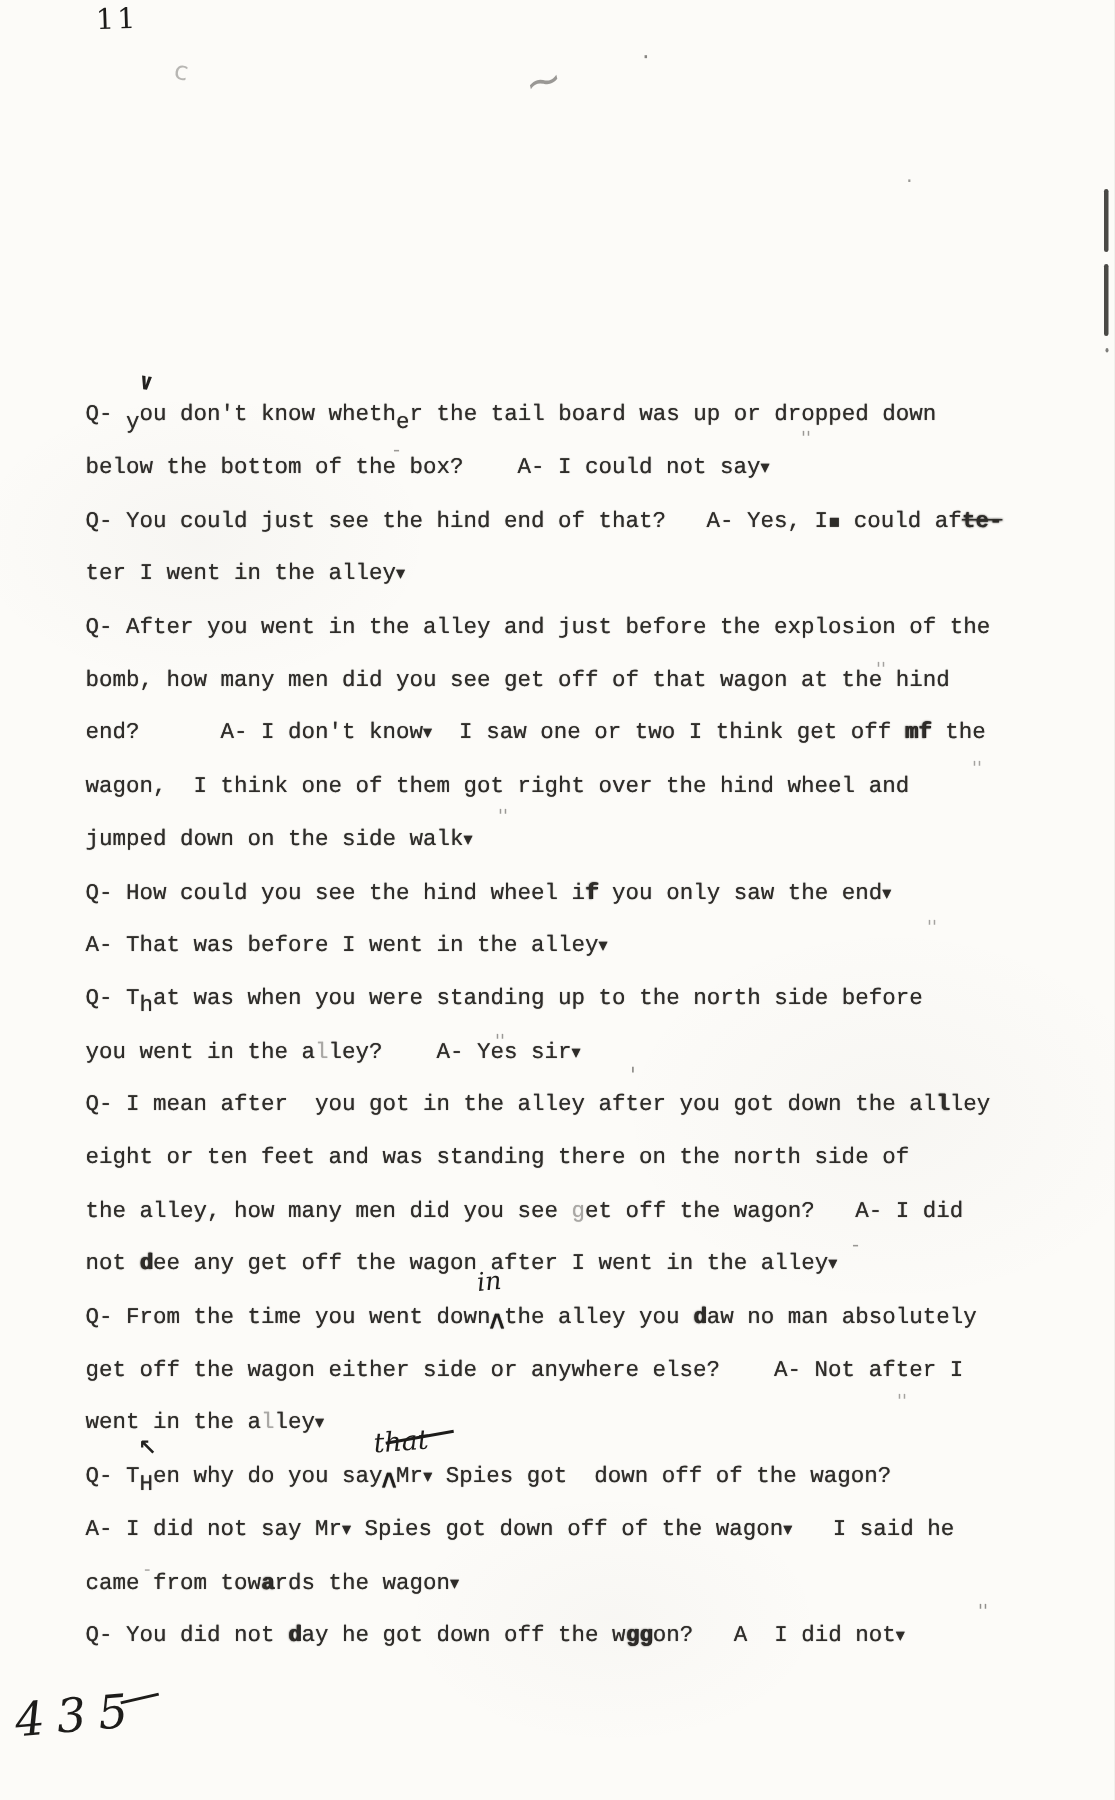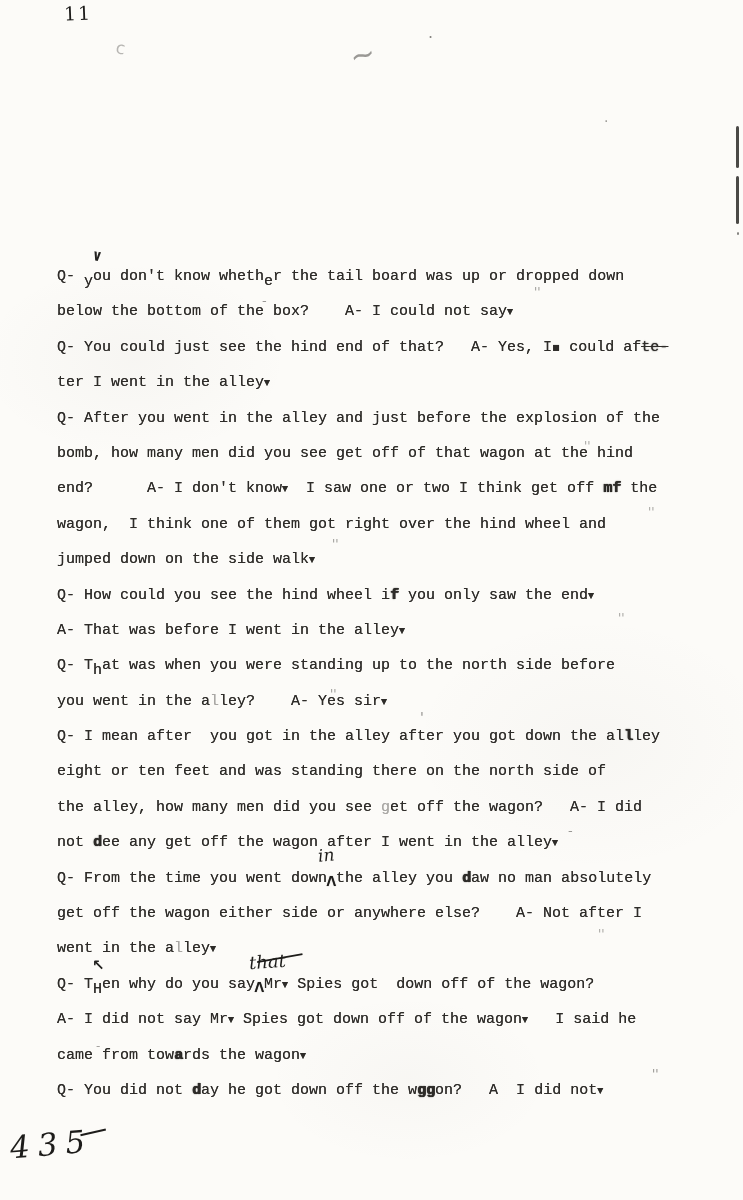--- a/index.html
+++ b/index.html
@@ -21,21 +21,21 @@
   }
   .transcript{
     position:absolute;left:57px;top:259px;right:2px;
     font-size:15px;line-height:35.4px;
     white-space:pre;
     text-shadow:0 0 0.6px rgba(46,44,41,0.85);
   }
   .line{height:35.4px;}
   .seg-drop{display:inline-block;transform:translateY(5px);}
   .seg-smudge{font-weight:700;text-shadow:0 0 1.2px #24221f,0.6px 0 0 #24221f;}
-  .seg-strike{font-weight:400;text-decoration:line-through;text-shadow:0 0 1.2px #24221f;}
+  .seg-strike{font-weight:700;text-decoration:line-through;text-shadow:0 0 1.2px #24221f;}
   .seg-faint{opacity:0.4;}
   .seg-blob{font-family:"DejaVu Sans",sans-serif;font-size:12px;}
   .seg-caret{display:inline-block;transform:translateY(8px) scale(1.15,1.5);font-weight:600;color:#1f1e1c;}
   .hand{
     position:absolute;
     font-family:"DejaVu Serif","Liberation Serif",serif;
     font-style:italic;color:#1d1c1a;
     white-space:nowrap;
   }
   .hand-top-number{left:64px;top:2px;font-size:19px;letter-spacing:2px;font-style:normal;transform:rotate(-2deg);}

